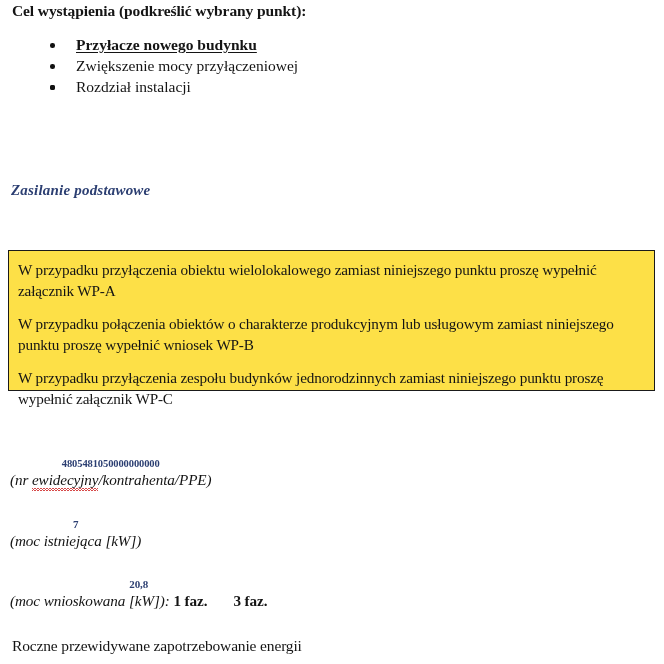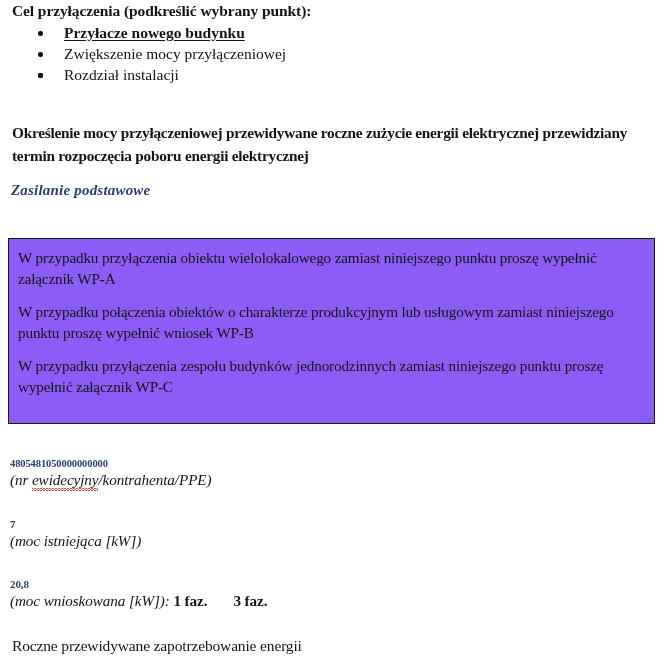--- a/index.html
+++ b/index.html
@@ -33,21 +33,21 @@
     font-size: 15.5px;
     font-weight: bold;
     letter-spacing: -0.1px;
     white-space: nowrap;
   }
 
   .bullet-list {
     position: absolute;
     left: 30px;
     top: 22px;
-    margin: 0;
+    margin: 12px;
     padding: 0;
     list-style: none;
     width: 600px;
   }
   .bullet-list li {
     position: relative;
     padding-left: 34px;
     font-size: 15.5px;
     line-height: 21px;
     white-space: nowrap;
@@ -92,26 +92,26 @@
     top: 182px;
     font-size: 15px;
     font-style: italic;
     letter-spacing: 0.2px;
   }
 
   
   .notes-box {
     position: absolute;
     left: 8px;
-    top: 238px;
+    top: 250px;
     width: 647px;
-    height: 186px;
+    height: 141px;
     box-sizing: border-box;
     border: 1.5px solid #1a1a1a;
-    background: #8b5cf6;
+    background: #fde047;
   }
   .notes-box p {
     margin: 0;
     padding: 0;
     font-size: 15.2px;
     line-height: 21px;
     letter-spacing: -0.15px;
   }
   .notes-box .note {
     position: absolute;
@@ -125,20 +125,21 @@
   
   .field {
     position: absolute;
     left: 10px;
   }
   .field .value {
     display: block;
     font-size: 11px;
     line-height: 13px;
     letter-spacing: -0.1px;
+    text-align: center;
   }
   .field .caption {
     display: block;
     font-size: 15.2px;
     font-style: italic;
     line-height: 20px;
     letter-spacing: -0.1px;
     white-space: nowrap;
   }
 
@@ -187,44 +188,40 @@
     font-weight: normal;
     letter-spacing: -0.15px;
     white-space: nowrap;
   }
 </style>
 </head>
 <body>
 
 <div class="page">
 
-  <div class="purpose-heading">Cel przyłączenia (podkreślić wybrany punkt):</div>
+  <div class="purpose-heading">Cel wystąpienia (podkreślić wybrany punkt):</div>
 
   <ul class="bullet-list">
     <li class="selected">
       <span class="dot"></span>
       <span class="txt">Przyłacze nowego budynku</span>
     </li>
     <li>
       <span class="dot"></span>
       <span class="txt">Zwiększenie mocy przyłączeniowej</span>
     </li>
     <li>
       <span class="dot"></span>
     </li>
     <li>
       <span class="dot"></span>
       <span class="txt">Rozdział instalacji</span>
     </li>
   </ul>
 
-  <div class="power-heading">
-    <span>Określenie mocy przyłączeniowej przewidywane roczne zużycie energii elektrycznej</span>
-    <span>przewidziany termin rozpoczęcia poboru energii elektrycznej</span>
-  </div>
 
   <div class="supply-type filled">Zasilanie podstawowe</div>
 
   <div class="notes-box">
     <p class="note note-1">W przypadku przyłączenia obiektu wielolokalowego zamiast niniejszego punktu proszę wypełnić załącznik WP-A</p>
     <p class="note note-2">W przypadku połączenia obiektów o charakterze produkcyjnym lub usługowym zamiast niniejszego punktu proszę wypełnić wniosek WP-B</p>
     <p class="note note-3">W przypadku przyłączenia zespołu budynków jednorodzinnych zamiast niniejszego punktu proszę wypełnić załącznik WP-C</p>
   </div>
 
   <div class="field field-ppe">

